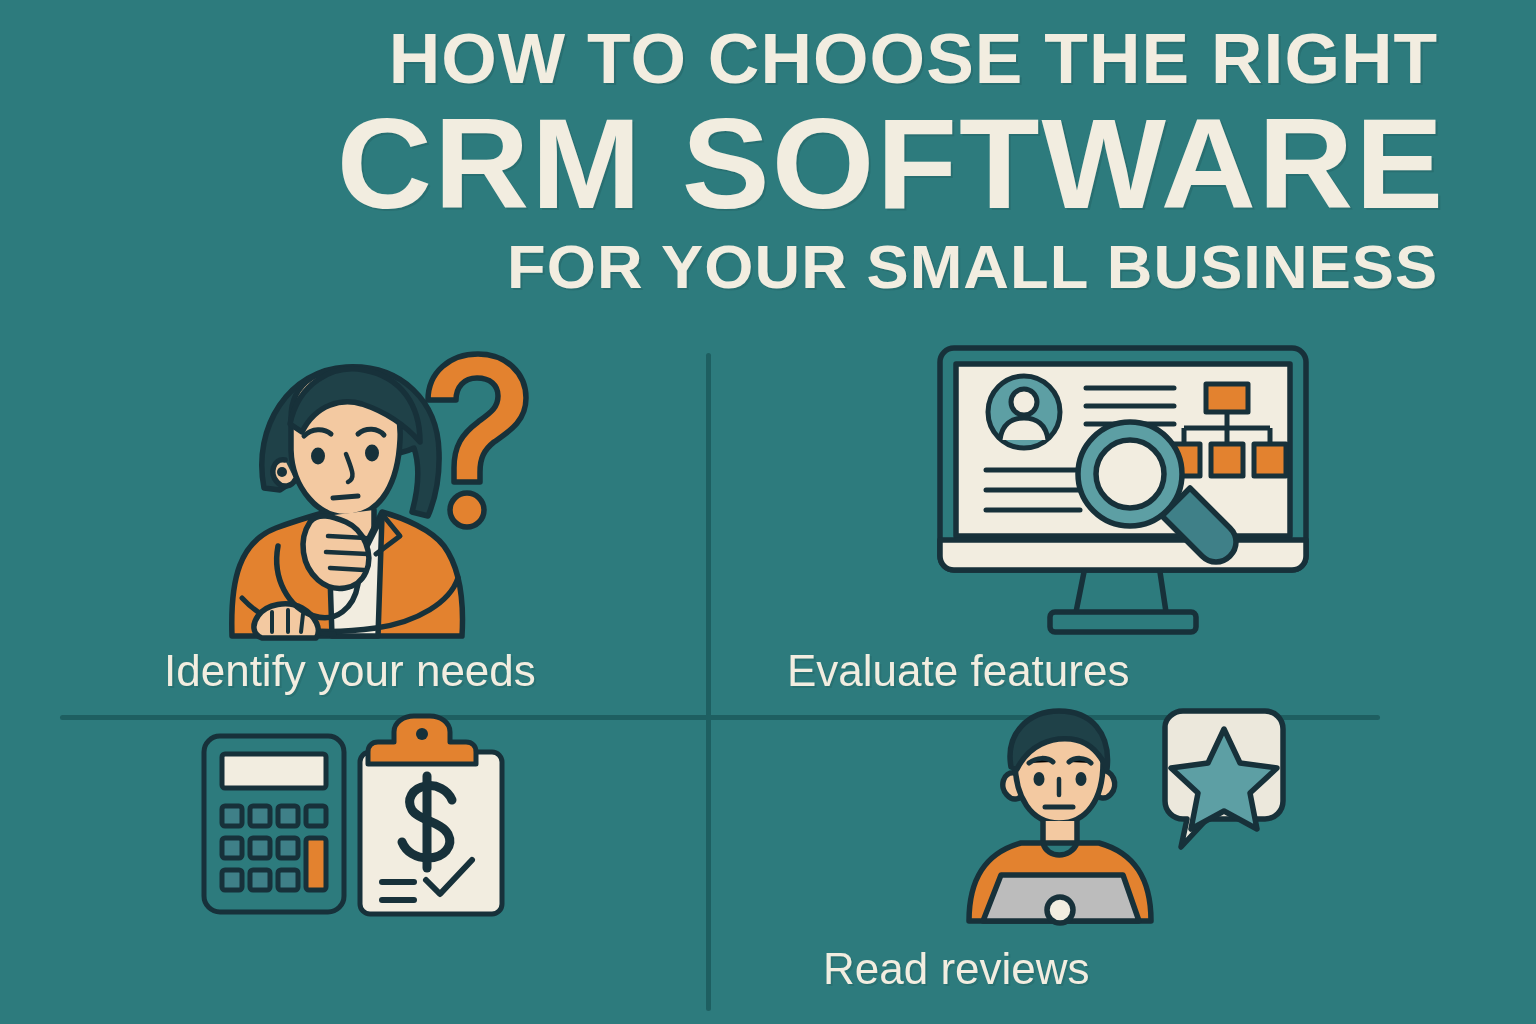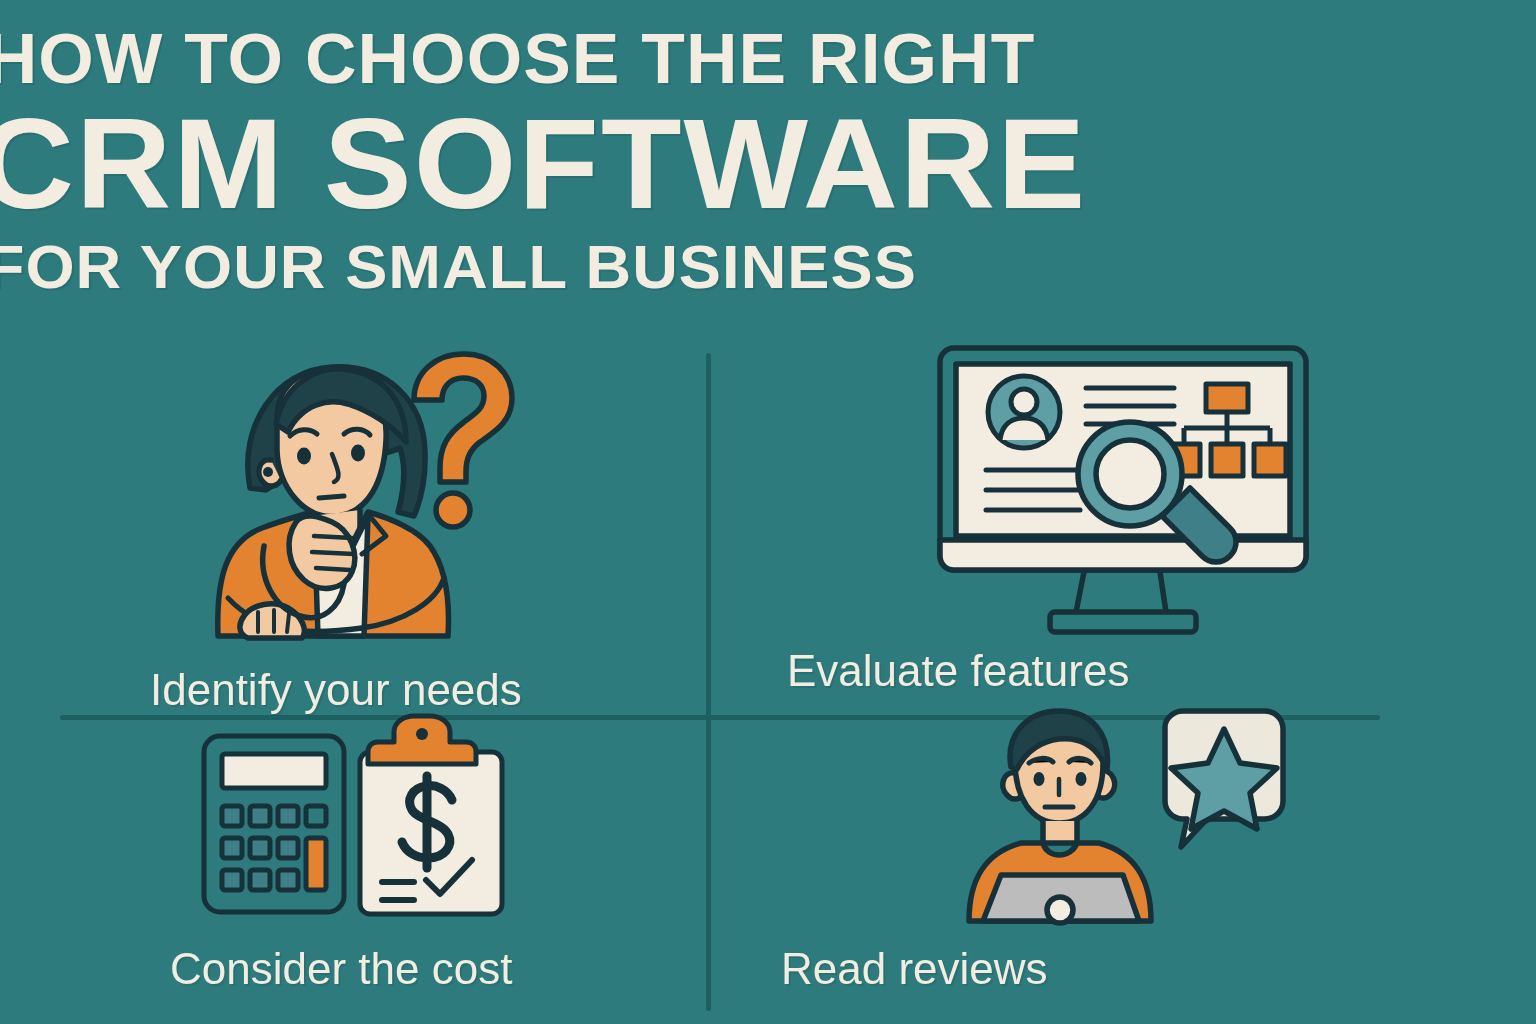--- a/index.html
+++ b/index.html
@@ -17,21 +17,21 @@
     background: #2d7b7d;
     overflow: hidden;
   }
 
   
   .title-block {
     position: absolute;
     top: 24px;
     left: 0;
     width: 1424px;
-    text-align: left;
+    text-align: right;
     user-select: none;
   }
   .title-line {
     color: #f2ede0;
     font-family: "Liberation Sans", sans-serif;
     font-weight: bold;
     line-height: 1;
     white-space: nowrap;
     text-shadow: 2px 2px 0 rgba(20,60,60,0.18);
   }
@@ -88,36 +88,36 @@
   .quad-label {
     color: #f2ede0;
     font-size: 44px;
     font-family: "Liberation Sans", sans-serif;
     font-weight: normal;
     white-space: nowrap;
     text-shadow: 2px 2px 0 rgba(20,60,60,0.16);
     user-select: none;
   }
 
-  #quad-tl { left: 4px;   top: 340px; width: 706px; height: 375px; justify-content: space-between; }
+  #quad-tl { left: 18px;   top: 340px; width: 706px; height: 375px; }
   #quad-tr { left: 711px; top: 340px; width: 825px; height: 375px; }
   #quad-bl { left: 0px;   top: 722px; width: 706px; height: 302px; }
   #quad-br { left: 711px; top: 722px; width: 825px; height: 302px; }
 
   #quad-tl .quad-art { height: 300px; }
   #quad-tl .quad-label { margin-left: 146px; margin-top: 6px; }
 
   #quad-tr .quad-art { height: 300px; }
   #quad-tr .quad-label { margin-left: 76px; margin-top: 6px; }
 
   #quad-bl .quad-art { height: 200px; }
   #quad-bl .quad-label { margin-left: 170px; margin-top: 22px; }
 
   #quad-br .quad-art { height: 200px; }
-  #quad-br .quad-label { margin-left: 70px; margin-top: 22px; }
+  #quad-br .quad-label { margin-left: 112px; margin-top: 22px; }
 
   svg { display: block; overflow: visible; }
 </style>
 </head>
 <body>
 
 <div class="poster">
 
   <div class="title-block">
     <div class="title-line title-line-1">HOW TO CHOOSE THE RIGHT</div>
@@ -264,21 +264,20 @@
         </g>
         <g fill="none" stroke="#17313a" stroke-width="6" stroke-linecap="round" stroke-linejoin="round">
           <path d="M228 158 L242 172 L274 138"></path>
         </g>
         <g stroke="#17313a" stroke-width="6" stroke-linecap="round">
           <line x1="184" y1="160" x2="216" y2="160"></line>
           <line x1="184" y1="178" x2="216" y2="178"></line>
         </g>
       </svg>
     </div>
-    <div class="quad-label">Consider the cost</div>
   </div>
 
   <div class="quad" id="quad-br">
     <div class="quad-art">
       <svg width="330" height="205" viewBox="0 0 330 205">
         <g stroke="#17313a" stroke-width="5.5" stroke-linejoin="round" stroke-linecap="round">
 
           <path d="M56 56 C44 54 40 70 48 78 C54 85 62 82 65 76" fill="#f3c9a1"></path>
           <path d="M142 54 C154 52 160 68 152 77 C146 84 138 81 135 75" fill="#f3c9a1"></path>
 

